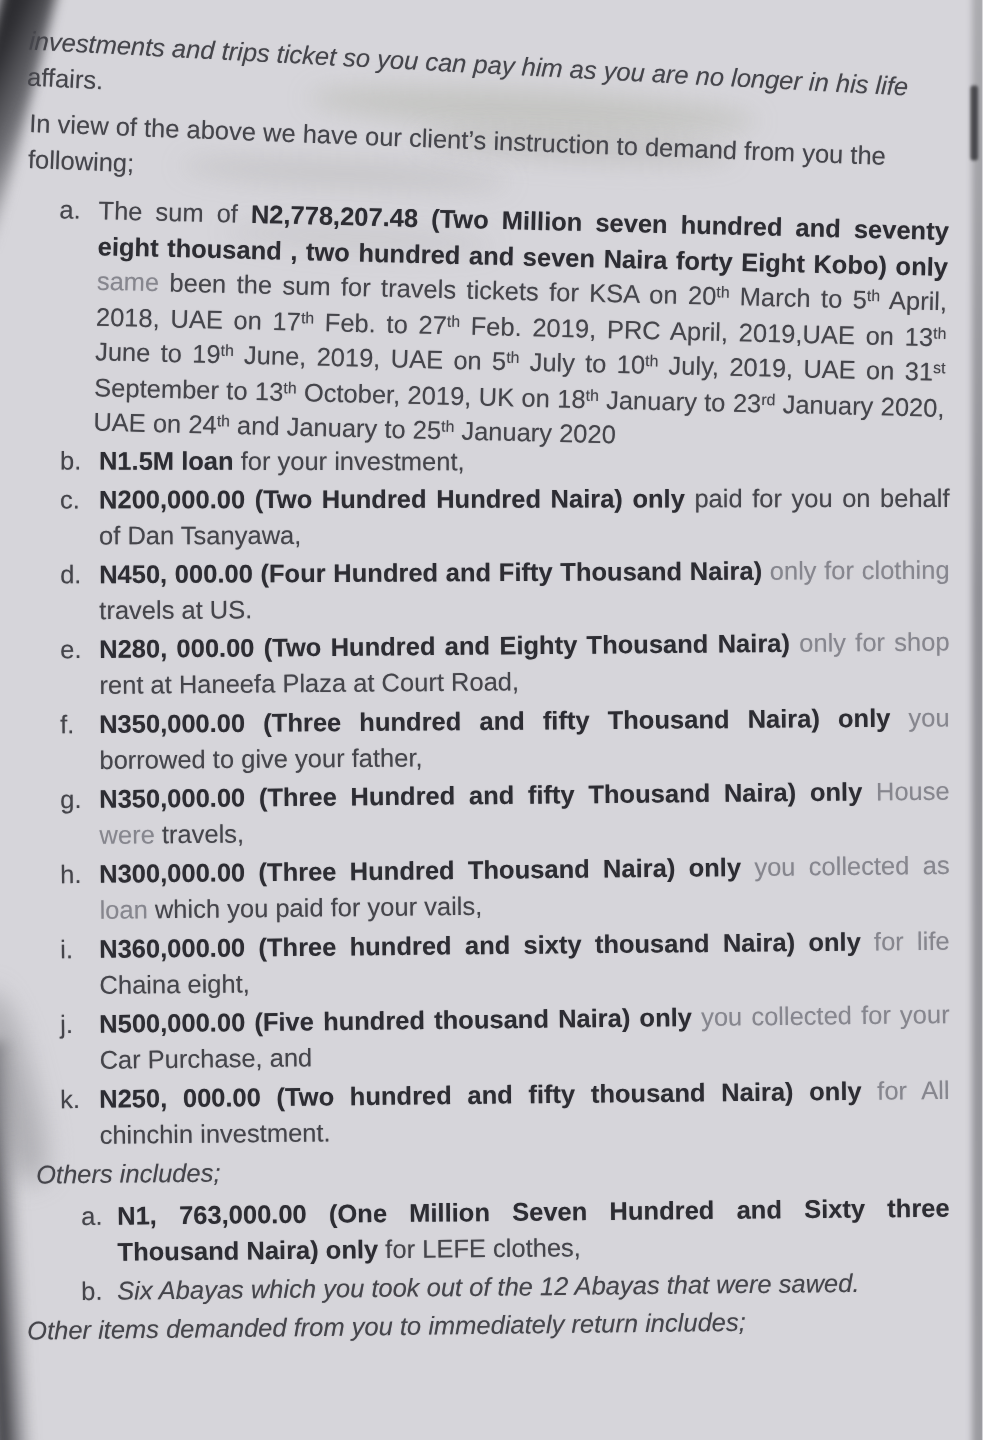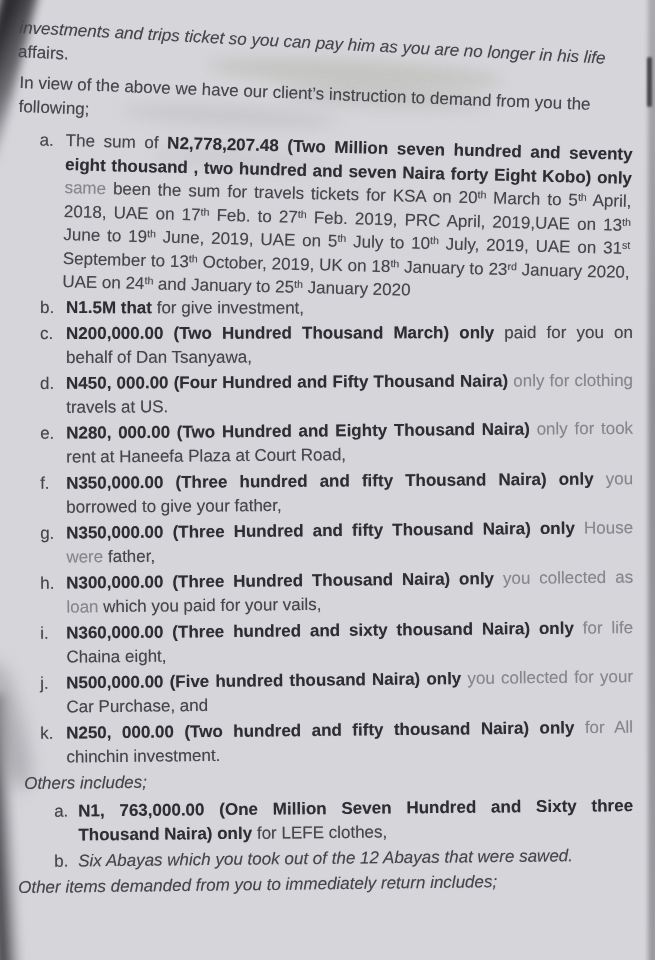--- a/index.html
+++ b/index.html
@@ -105,46 +105,46 @@
 
     <div class="list main">
 
       <div class="li">
         <span class="marker">a.</span>
         <span class="li-text"><span>The sum of </span><span class="b">N2,778,207.48 (Two Million seven hundred and seventy eight thousand , two hundred and seven Naira forty Eight Kobo) only </span><span class="lt">same </span><span>been the sum for travels tickets for KSA on 20</span><sup>th</sup><span> March to 5</span><sup>th</sup><span> April, 2018, UAE on 17</span><sup>th</sup><span> Feb. to 27</span><sup>th</sup><span> Feb. 2019, PRC April, 2019,UAE on 13</span><sup>th</sup><span> June to 19</span><sup>th</sup><span> June, 2019, UAE on 5</span><sup>th</sup><span> July to 10</span><sup>th</sup><span> July, 2019, UAE on 31</span><sup>st</sup><span> September to 13</span><sup>th</sup><span> October, 2019, UK on 18</span><sup>th</sup><span> January to 23</span><sup>rd</sup><span> January 2020, UAE on 24</span><sup>th</sup><span> and January to 25</span><sup>th</sup><span> January 2020</span></span>
       </div>
 
       <div class="li">
         <span class="marker">b.</span>
-        <span class="li-text"><span class="b">N1.5M that </span><span>for give investment,</span></span>
+        <span class="li-text"><span class="b">N1.5M loan </span><span>for your investment,</span></span>
       </div>
 
       <div class="li">
         <span class="marker">c.</span>
-        <span class="li-text"><span class="b">N200,000.00 (Two Hundred Thousand March) only </span><span>paid for you on behalf of Dan Tsanyawa,</span></span>
+        <span class="li-text"><span class="b">N200,000.00 (Two Hundred Hundred Naira) only </span><span>paid for you on behalf of Dan Tsanyawa,</span></span>
       </div>
 
       <div class="li">
         <span class="marker">d.</span>
         <span class="li-text"><span class="b">N450, 000.00 (Four Hundred and Fifty Thousand Naira) </span><span class="lt">only for clothing </span><span>travels at US.</span></span>
       </div>
 
       <div class="li">
         <span class="marker">e.</span>
-        <span class="li-text"><span class="b">N280, 000.00 (Two Hundred and Eighty Thousand Naira) </span><span class="lt">only for took </span><span>rent at Haneefa Plaza at Court Road,</span></span>
+        <span class="li-text"><span class="b">N280, 000.00 (Two Hundred and Eighty Thousand Naira) </span><span class="lt">only for shop </span><span>rent at Haneefa Plaza at Court Road,</span></span>
       </div>
 
       <div class="li">
         <span class="marker">f.</span>
         <span class="li-text"><span class="b">N350,000.00 (Three hundred and fifty Thousand Naira) only </span><span class="lt">you </span><span>borrowed to give your father,</span></span>
       </div>
 
       <div class="li">
         <span class="marker">g.</span>
-        <span class="li-text"><span class="b">N350,000.00 (Three Hundred and fifty Thousand Naira) only </span><span class="lt">House were </span><span>father,</span></span>
+        <span class="li-text"><span class="b">N350,000.00 (Three Hundred and fifty Thousand Naira) only </span><span class="lt">House were </span><span>travels,</span></span>
       </div>
 
       <div class="li">
         <span class="marker">h.</span>
         <span class="li-text"><span class="b">N300,000.00 (Three Hundred Thousand Naira) only </span><span class="lt">you collected as loan </span><span>which you paid for your vails,</span></span>
       </div>
 
       <div class="li">
         <span class="marker">i.</span>
         <span class="li-text"><span class="b">N360,000.00 (Three hundred and sixty thousand Naira) only </span><span class="lt">for life </span><span>Chaina eight,</span></span>

